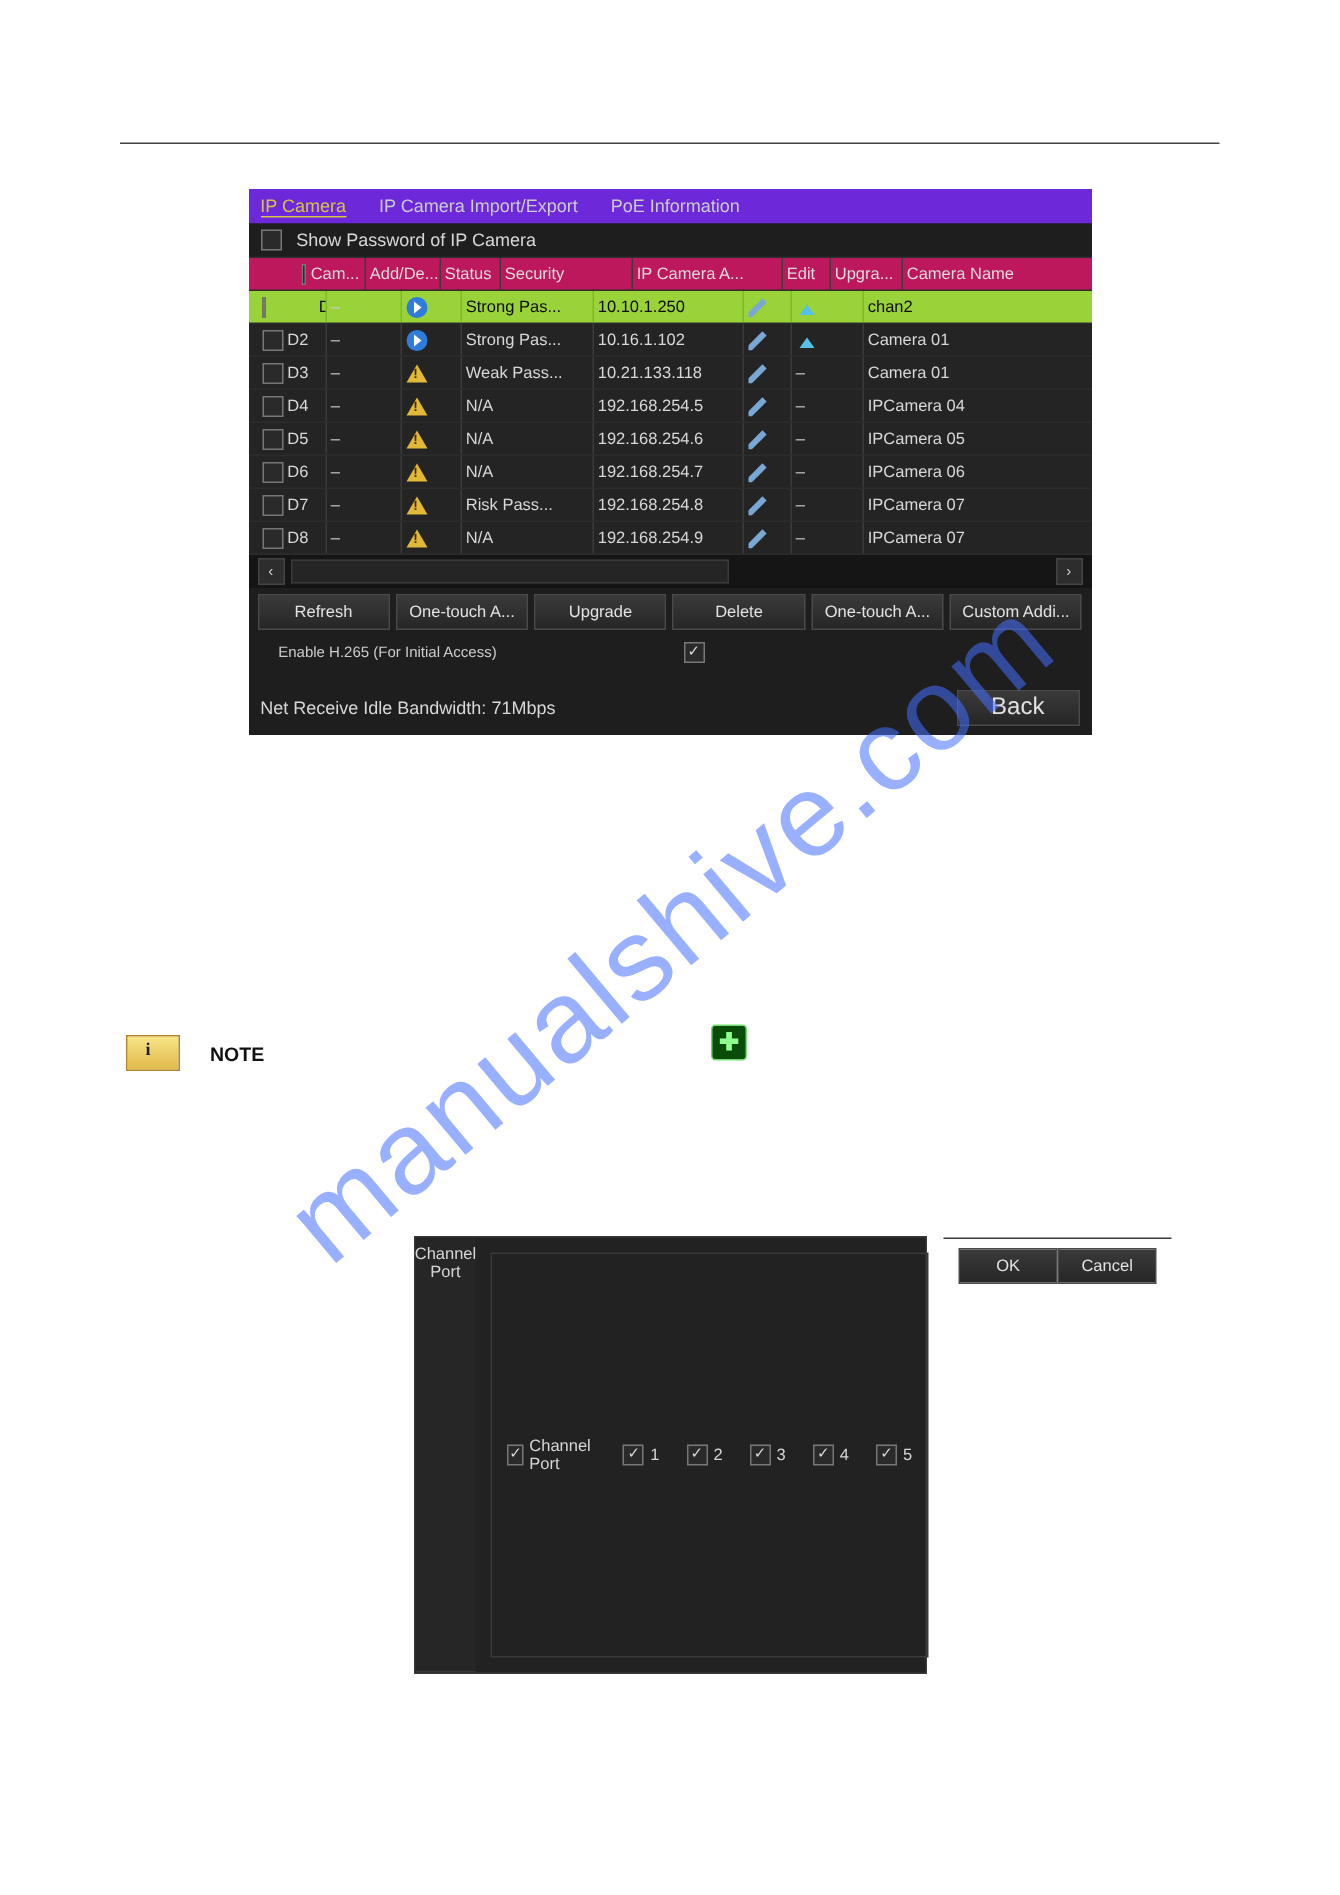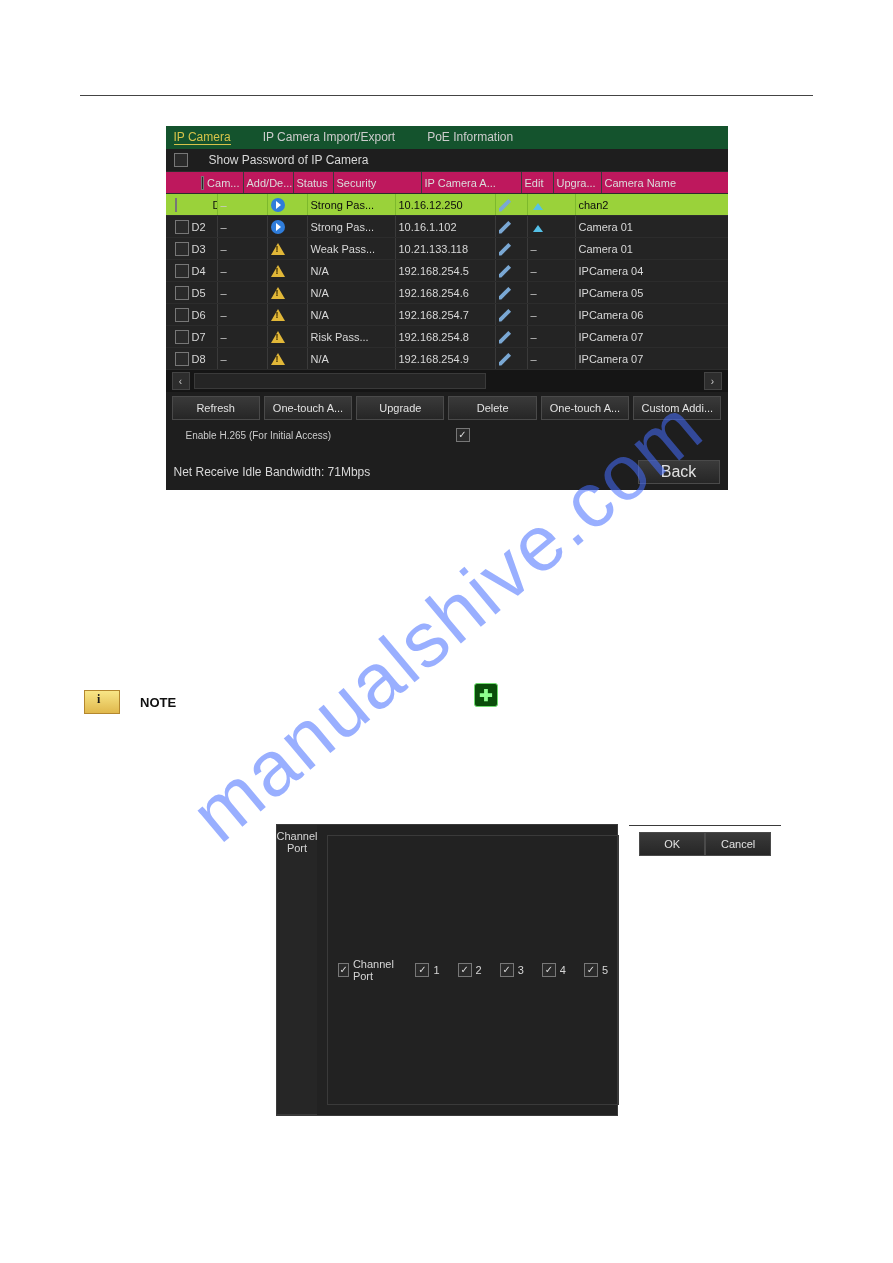--- a/index.html
+++ b/index.html
@@ -34,37 +34,37 @@
     display: flex;
     justify-content: center;
   }
   .ss1 {
     width: 562px;
     background: #1e1e1e;
     color: #d8d8d8;
     font-size: 12px;
   }
   .ss1-tabs {
-    background: #14532d;
+    background: #6d28d9;
     padding: 4px 8px;
     display: flex;
-    gap: 32px;
+    gap: 22px;
   }
   .ss1-tab {
     font-size: 12px;
     color: #cccccc;
     cursor: default;
   }
   .ss1-tab.active { color: #d6c34a; border-bottom: 1px solid #d6c34a; }
 
   .ss1-toolbar {
     padding: 4px 8px;
     display: flex;
     align-items: center;
-    gap: 21px;
+    gap: 10px;
     background: #1e1e1e;
     border-bottom: 1px solid #2c2c2c;
   }
   .chk {
     width: 12px; height: 12px; border:1px solid #777; background:#2a2a2a;
     display:inline-flex; align-items:center; justify-content:center;
     font-size:10px; line-height:10px; color:#dcdcdc;
   }
   .chk.checked::before { content:"✓"; }
 
@@ -225,21 +225,21 @@
               <span class="chk"></span>
               <span>D1</span>
             </div>
             <div>
               <span class="dash">–</span>
             </div>
             <div>
               <span class="ico ico-play"></span>
             </div>
             <div>Strong Pas...</div>
-            <div>10.16.12.250</div>
+            <div>10.10.1.250</div>
             <div>
               <span class="ico-edit"></span>
             </div>
             <div>
               <span class="ico-up"></span>
             </div>
             <div>chan2</div>
           </div>
           <div class="ss1-row">
             <div>

